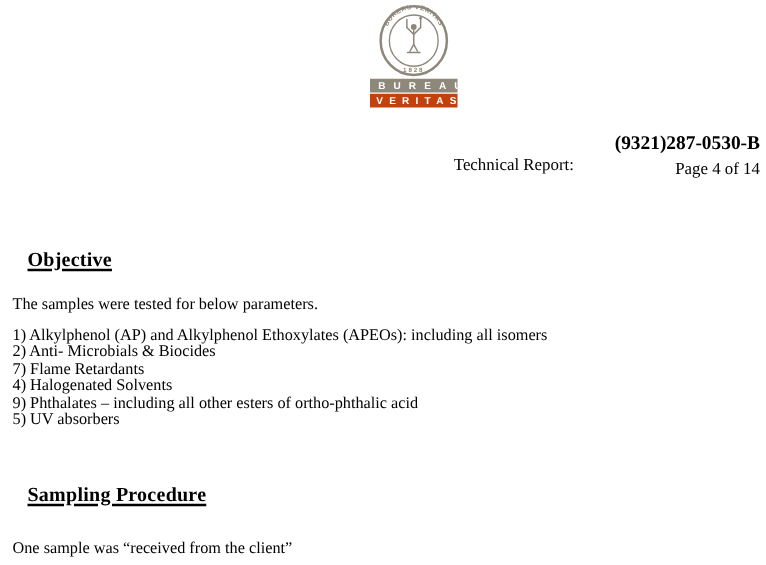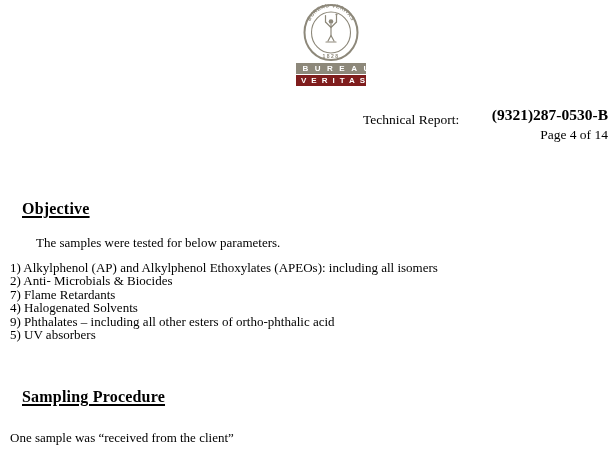--- a/index.html
+++ b/index.html
@@ -27,27 +27,27 @@
     line-height: 11px;
     font-family: "Liberation Sans", sans-serif;
     font-weight: bold;
     font-size: 8px;
     color: #ffffff;
     text-align: center;
     white-space: nowrap;
     overflow: hidden;
   }
   .bar-bureau  { background: #8D887A; margin-top: 1px; letter-spacing: 6.5px; padding-left: 6.5px; }
-  .bar-veritas { background: #7f1d1d; margin-top: 1px; letter-spacing: 5px;   padding-left: 5px; }
+  .bar-veritas { background: #c2410c; margin-top: 1px; letter-spacing: 5px;   padding-left: 5px; }
 
   
   .tech-report-label {
     position: absolute;
     left: 363px;
-    top: 112px;
+    top: 124px;
     font-size: 13.5px;
   }
   .header-right {
     position: absolute;
     right: 5px;
     top: 105px;
     text-align: right;
   }
   .report-number { font-size: 15.5px; font-weight: bold; line-height: 20px; }
   .report-date   { font-size: 13.5px; line-height: 16px; }
@@ -66,21 +66,21 @@
   }
   .heading-objective { top: 200px; }
   .heading-sampling  { top: 388px; }
 
   .body-text {
     position: absolute;
     left: 10px;
     font-size: 13px;
     white-space: nowrap;
   }
-  .objective-intro { top: 235px; margin-left: 26px; }
+  .objective-intro { top: 235px; }
   .sampling-note   { top: 430px; }
 
   .param-list {
     position: absolute;
     left: 10px;
     top: 261px;
     list-style: none;
   }
   .param-list li {
     font-size: 13px;

